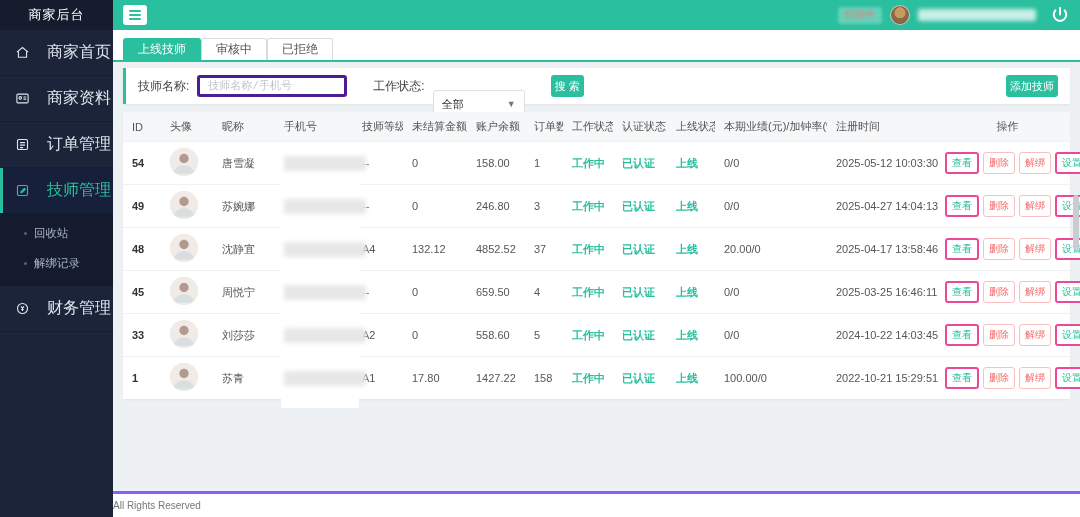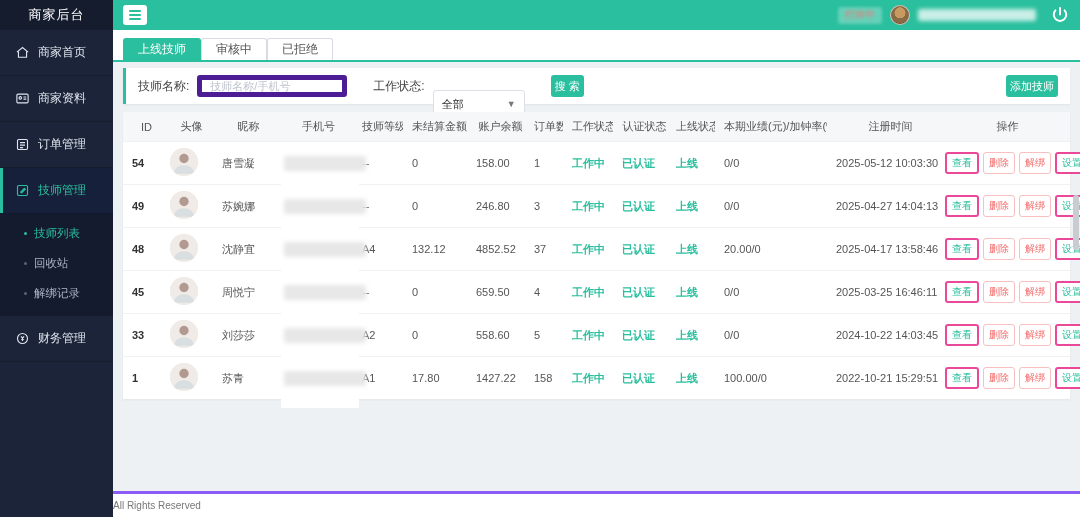--- a/index.html
+++ b/index.html
@@ -3,21 +3,21 @@
 <meta charset="utf-8">
 <style>
   * { margin:0; padding:0; box-sizing:border-box; }
   html,body { width:1080px; height:517px; overflow:hidden; }
   body { font-family:"Liberation Sans","DejaVu Sans",sans-serif; font-size:12px; color:#333; background:#eef1f4; }
   .app { display:flex; width:1080px; height:517px; }
 
   
   .sidebar { width:113px; background:#1b2438; color:#dfe4ee; flex-shrink:0; display:flex; flex-direction:column; }
   .side-logo { height:30px; background:#141c2e; display:flex; align-items:center; justify-content:center; font-size:13px; color:#fff; letter-spacing:1px; }
-  .side-item { height:46px; display:flex; align-items:center; gap:8px; padding-left:15px; font-size:12px; cursor:pointer; border-bottom:1px solid rgba(0,0,0,.18); position:relative; }
+  .side-item { height:46px; display:flex; align-items:center; gap:17px; padding-left:15px; font-size:16px; cursor:pointer; border-bottom:1px solid rgba(0,0,0,.18); position:relative; }
   .side-item .ic { width:15px; height:15px; flex-shrink:0; }
   .side-item.active { color:#2abf9e; background:#16203a; }
   .side-item.active::before { content:""; position:absolute; left:0; top:0; bottom:0; width:3px; background:#2abf9e; }
   .submenu { background:#141b2e; padding:4px 0 8px; }
   .sub-item { height:30px; display:flex; align-items:center; padding-left:34px; font-size:11.5px; color:#aab3c5; cursor:pointer; position:relative; }
   .sub-item::before { content:""; position:absolute; left:24px; width:3px; height:3px; border-radius:50%; background:#58627a; }
   .sub-item.active { color:#2abf9e; }
   .sub-item.active::before { background:#2abf9e; }
 
   
@@ -32,30 +32,30 @@
   .power-btn { background:none; border:none; width:20px; height:20px; cursor:pointer; padding:0; margin-left:6px; }
 
   
   .content { flex:1; display:flex; flex-direction:column; background:#eef1f4; min-height:0; }
   .tabs-strip { background:#fff; padding:8px 10px 0; border-bottom:2px solid #2abf9e; display:flex; }
   .tab { height:22px; padding:0 14px; display:flex; align-items:center; font-size:12px; background:#fff; border:1px solid #d8dce2; border-bottom:none; border-radius:3px 3px 0 0; color:#555; cursor:pointer; }
   .tab.active { background:#2abf9e; border-color:#2abf9e; color:#fff; }
 
   .filter-card { margin:6px 10px 0; background:#fff; border-left:3px solid #2abf9e; box-shadow:0 1px 2px rgba(0,0,0,.06); height:36px; display:flex; align-items:center; padding:0 12px; gap:8px; }
   .f-label { font-size:12px; color:#444; }
-  .f-input { width:150px; height:22px; border:5px solid #4c1d95; border-radius:3px; padding:0 8px; font-size:11px; color:#333; font-family:Liberation Sans, sans-serif; }
+  .f-input { width:150px; height:22px; border:3px solid #4c1d95; border-radius:3px; padding:0 8px; font-size:11px; color:#333; font-family:Liberation Mono, monospace; }
   .f-input::placeholder { color:#bfc4cc; }
   .f-select { width:92px; height:22px; border:1px solid #dcdfe6; border-radius:3px; padding:13px 8px; font-size:11px; color:#333; display:flex; align-items:center; justify-content:space-between; cursor:pointer; background:#fff;margin-top:36px; }
   .f-select .chev { font-size:9px; color:#777; }
   .btn-green { height:22px; padding:0 4px; background:#2abf9e; color:#fff; border:none; border-radius:3px; font-size:11px; cursor:pointer; font-family:inherit; }
   .add-btn { margin-left:auto; }
 
   .table-card { margin:8px 10px 0; background:#fff; box-shadow:0 1px 2px rgba(0,0,0,.05); }
   table { width:100%; border-collapse:collapse; table-layout:fixed; }
-  thead th { background:#f6f7f8; font-weight:normal; color:#555; font-size:11px; text-align:center; padding:7px 0 7px 9px; white-space:nowrap; overflow:hidden; }
+  thead th { background:#f6f7f8; font-weight:normal; color:#555; font-size:11px; text-align:left; padding:7px 0 7px 9px; white-space:nowrap; overflow:hidden; }
   tbody td { font-size:11px; color:#555; padding:6px 0 6px 9px; border-top:1px solid #f0f1f3; height:40px; white-space:nowrap; overflow:visible; }
   td.bold { color:#333; font-weight:bold; }
   td.green { color:#2abf9e; font-weight:bold; }
   .c0{width:38px}.c1{width:52px}.c2{width:62px}.c3{width:78px}.c4{width:50px}
   .c5{width:64px}.c6{width:58px}.c7{width:38px}.c8{width:50px}.c9{width:54px}
   .c10{width:48px}.c11{width:112px}.c12{width:118px}
   th.c13, td.c13 { width:auto; text-align:center; padding-left:0; }
   .avatar { width:28px; height:28px; border-radius:50%; background:#efe9e4; display:inline-block; overflow:hidden; }
   .avatar svg { width:100%; height:100%; }
   .phone-blur { position:relative; display:inline-block; width:82px; height:15px; border-radius:2px; background:#e7e7e7; filter:blur(2px); vertical-align:middle; }
@@ -113,23 +113,20 @@
       <span class="ic">
         <svg viewBox="0 0 24 24" fill="none" stroke="currentColor" stroke-width="1.8">
             <rect x="4" y="4" width="16" height="16" rx="2"></rect>
             <path d="M15 8.5l1.5 1.5L11 15.5H9.5V14z"></path>
           </svg>
       </span>
       <span>技师管理</span>
     </div>
 
     <div class="submenu">
-      <div class="sub-item active">
-        <span>技师列表</span>
-      </div>
       <div class="sub-item">
         <span>回收站</span>
       </div>
       <div class="sub-item">
         <span>解绑记录</span>
       </div>
     </div>
 
     <div class="side-item">
       <span class="ic">

